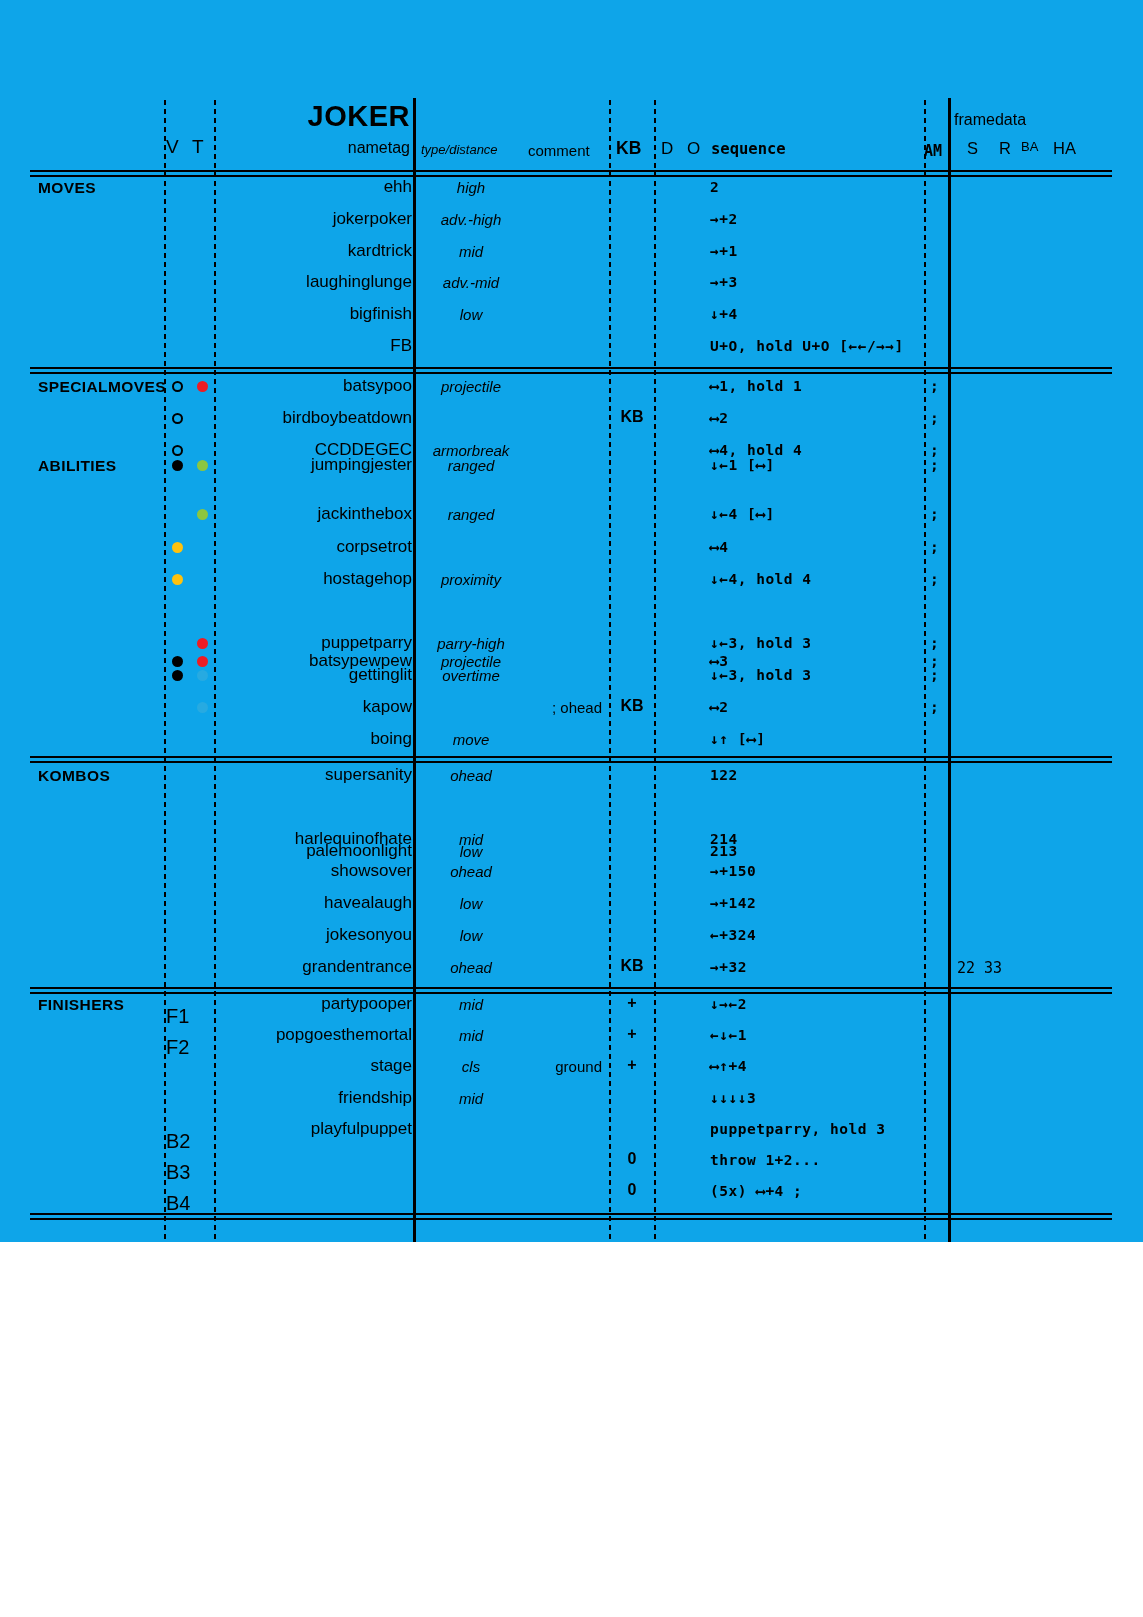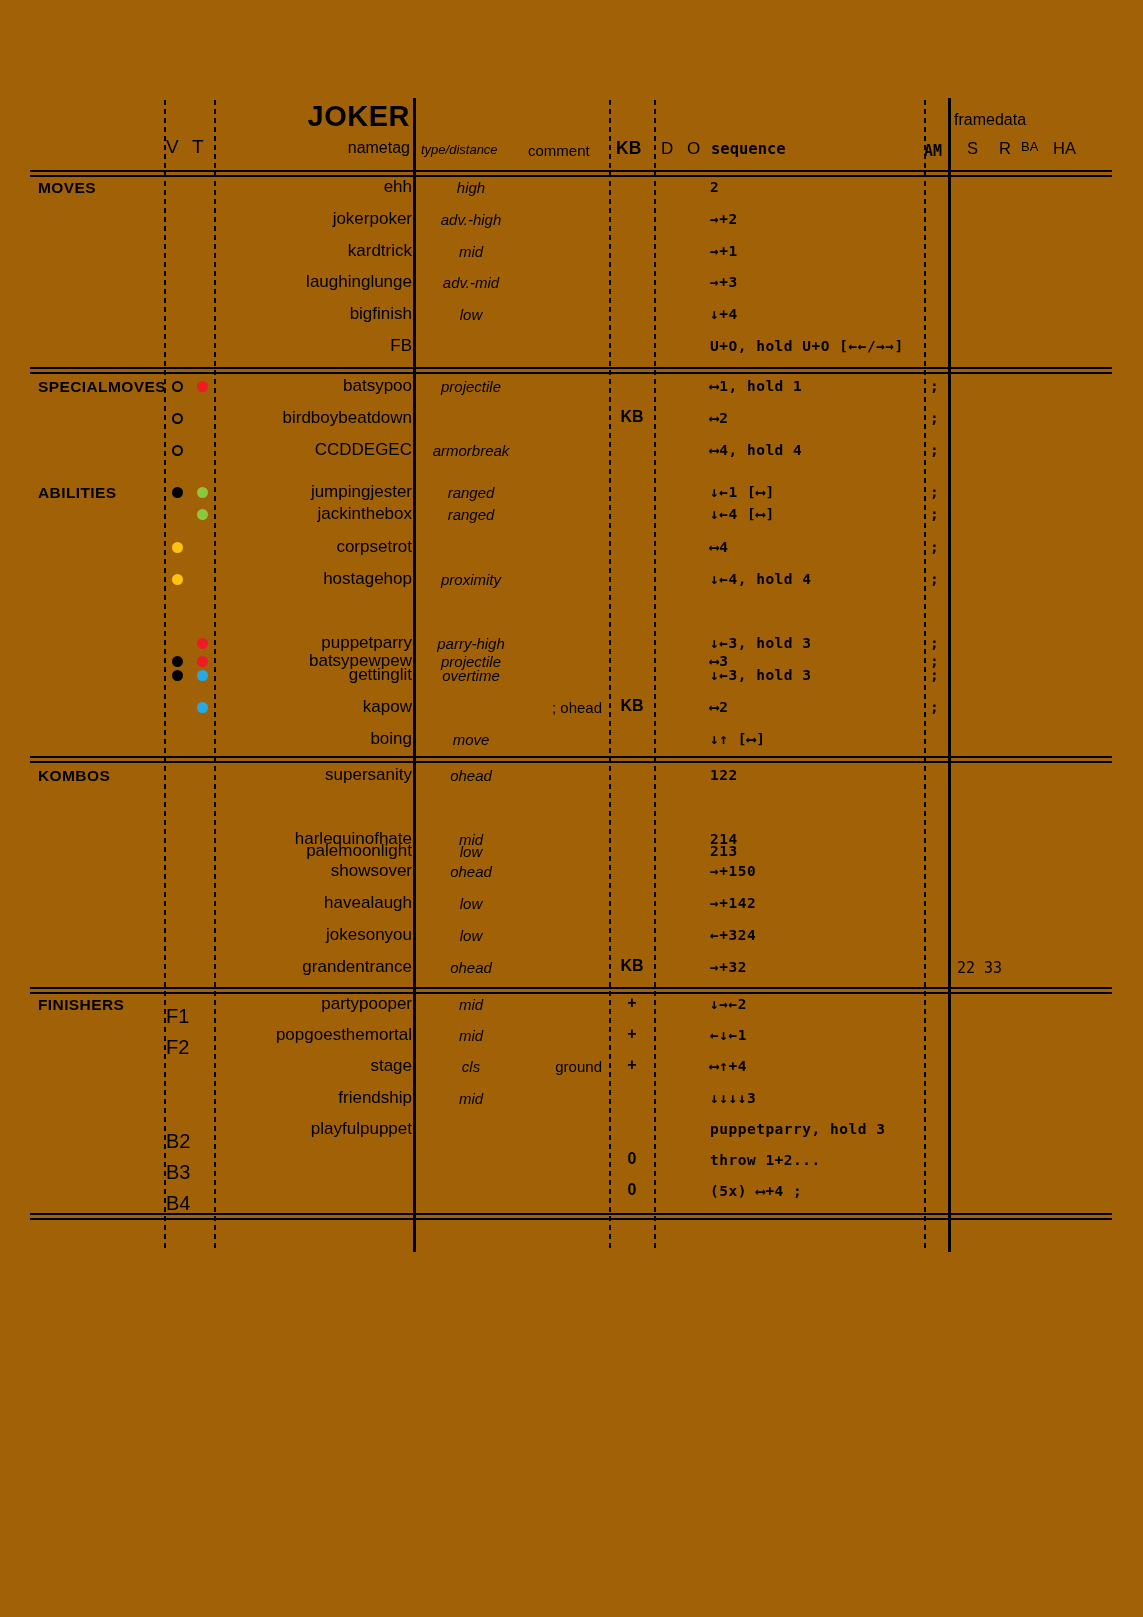--- a/index.html
+++ b/index.html
@@ -1,18 +1,18 @@
 <!DOCTYPE html>
 <html><head>
 <meta charset="utf-8">
 <style>
   html,body{margin:0;padding:0;}
   .canvas{
-    position:relative; width:1143px; height:1617px;
-    background:#a16207; color:#000;
+    position:relative; width:1143px; height:1242px;
+    background:#0ea5e9; color:#000;
     font-family:"Liberation Sans", sans-serif;
     overflow:hidden;
   }
   
   .vdash{position:absolute; top:100px; height:1152px; width:2px;
     background:repeating-linear-gradient(180deg,#000 0 5px,transparent 5px 9px);}
   .vsolid{position:absolute; top:98px; height:1154px; width:3px; background:#000;}
   
   .hdouble{position:absolute; left:30px; width:1082px; height:3px;
     border-top:2px solid #000; border-bottom:2px solid #000;}
@@ -138,21 +138,21 @@
         <span class="seq">⟷2</span>
         <span class="am">;</span>
       </div>
       <div class="row" style="top: 435.2px; text-decoration: underline;">
         <span class="dot v open"></span>
         <span class="name">CCDDEGEC</span>
         <span class="type">armorbreak</span>
         <span class="seq">⟷4, hold 4</span>
         <span class="am">;</span>
       </div>
-      <div class="row" style="top: 477px;">
+      <div class="row" style="top: 450px;">
         <span class="sec">ABILITIES</span>
         <span class="dot v" style="background: rgb(0, 0, 0);"></span>
         <span class="dot t" style="background: rgb(141, 198, 63);"></span>
         <span class="name">jumpingjester</span>
         <span class="type">ranged</span>
         <span class="seq">↓←1 [⟷]</span>
         <span class="am">;</span>
       </div>
       <div class="row" style="top: 499.4px;">
         <span class="dot t" style="background: rgb(141, 198, 63);"></span>

